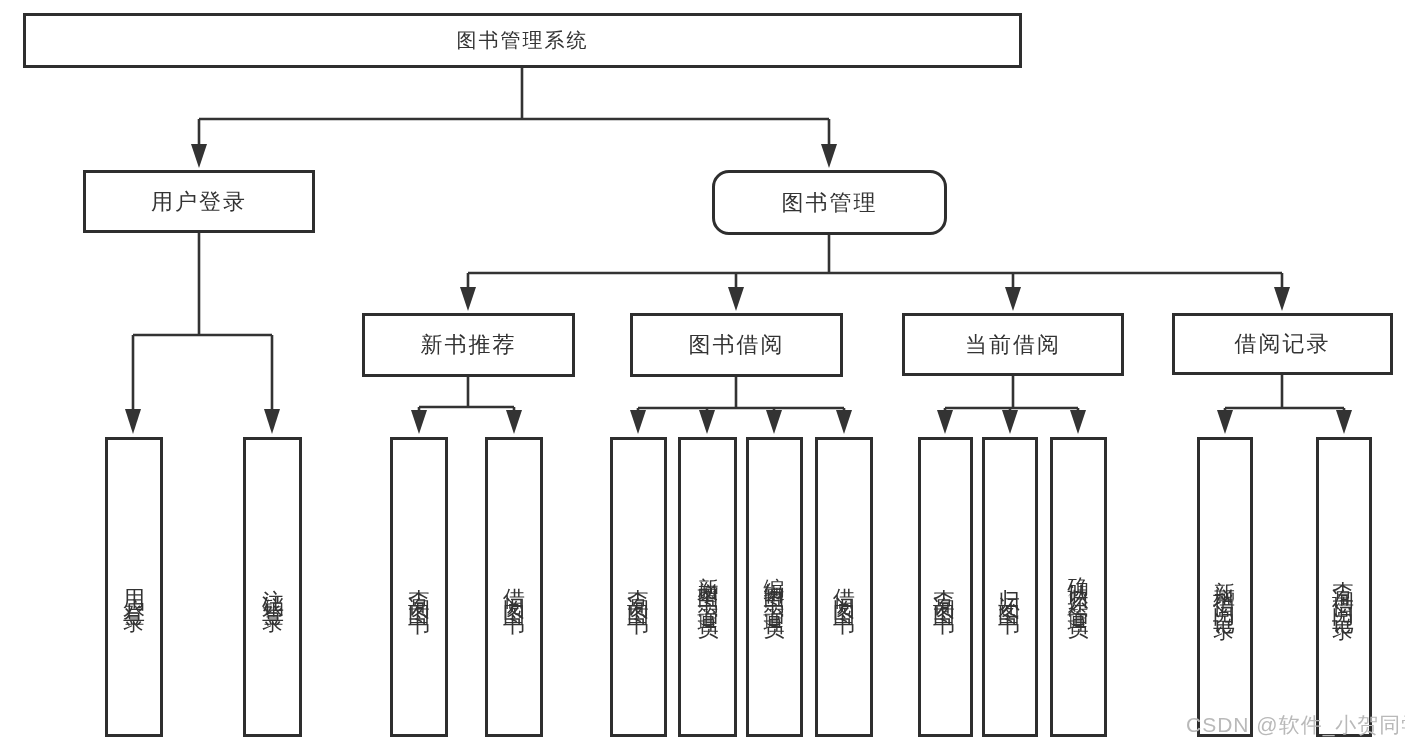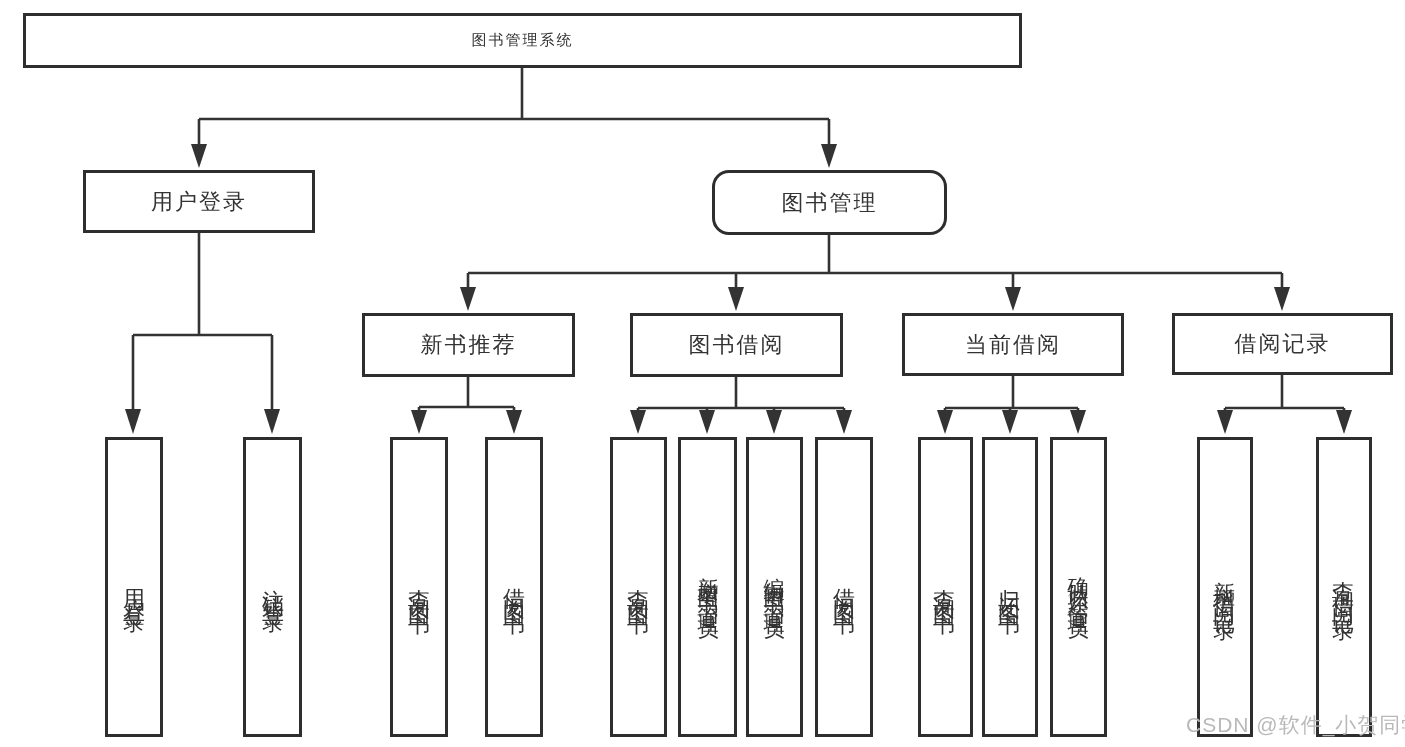--- a/index.html
+++ b/index.html
@@ -92,21 +92,21 @@
 
       <polygon points="937,410 953,410 945,434"></polygon>
       <polygon points="1002,410 1018,410 1010,434"></polygon>
       <polygon points="1070,410 1086,410 1078,434"></polygon>
 
       <polygon points="1217,410 1233,410 1225,434"></polygon>
       <polygon points="1336,410 1352,410 1344,434"></polygon>
     </g>
   </svg>
 
-  <div class="node" style="left:23px;top:13px;width:999px;height:55px;font-size:15px;">图书管理系统</div>
+  <div class="node" style="left:23px;top:13px;width:999px;height:55px;font-size:20px;">图书管理系统</div>
 
   <div class="node" style="left:83px;top:170px;width:232px;height:63px;">用户登录</div>
   <div class="node" style="left:712px;top:170px;width:235px;height:65px;border-radius:17px;">图书管理</div>
 
   <div class="node" style="left:362px;top:313px;width:213px;height:64px;">新书推荐</div>
   <div class="node" style="left:630px;top:313px;width:213px;height:64px;">图书借阅</div>
   <div class="node" style="left:902px;top:313px;width:222px;height:63px;">当前借阅</div>
   <div class="node" style="left:1172px;top:313px;width:221px;height:62px;">借阅记录</div>
 
   <div class="leaf" style="left:105px;top:437px;">用户登录</div>

